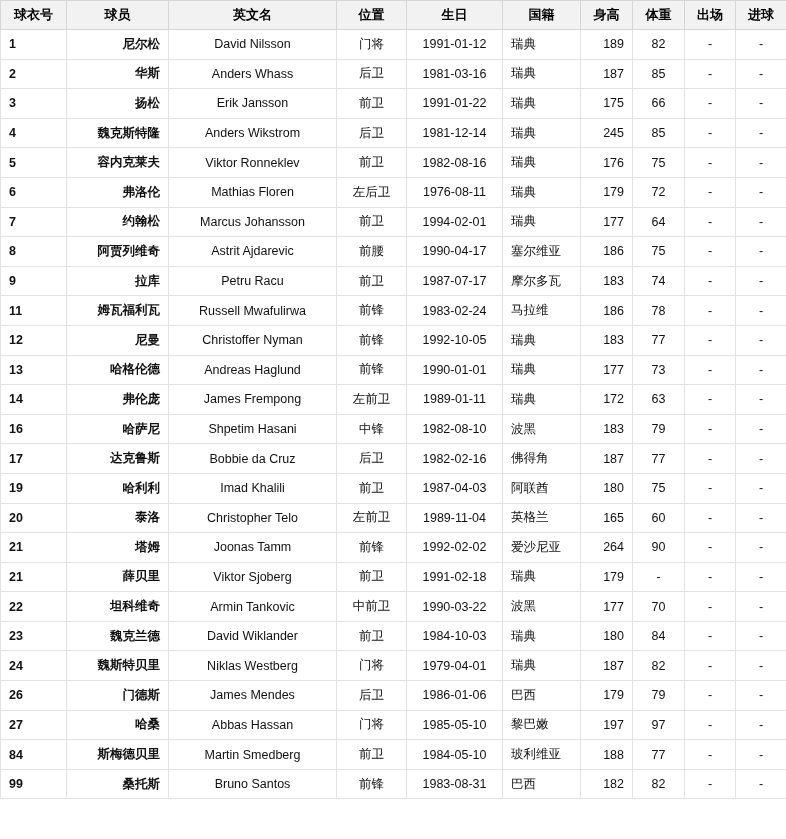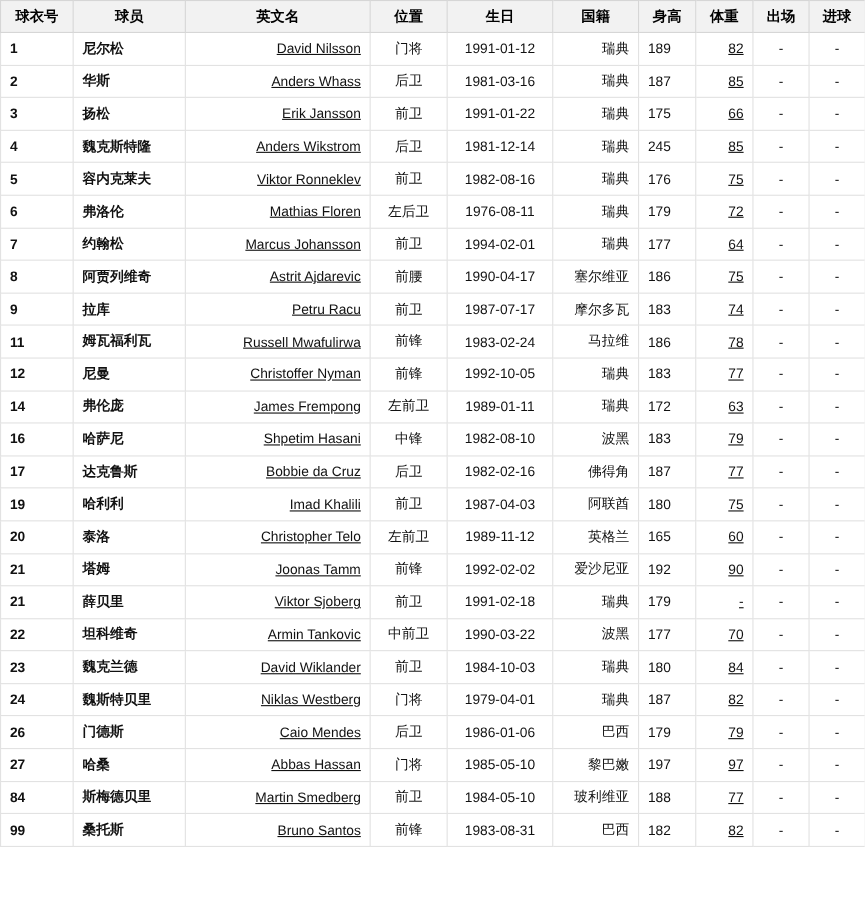--- a/index.html
+++ b/index.html
@@ -34,27 +34,27 @@
     font-size: 12.5px;
     padding: 0 8px;
     color: #111111;
     vertical-align: middle;
     white-space: nowrap;
     overflow: hidden;
     text-overflow: ellipsis;
   }
   
   td.c-num    { text-align: left;   font-weight: bold; padding-left: 10px; }
-  td.c-cn     { text-align: left;   font-weight: bold; padding-left: 12px; }
-  td.c-en     { text-align: right;   padding-left: 12px; text-decoration: underline; }
+  td.c-cn     { text-align: right;   font-weight: bold; padding-left: 12px; }
+  td.c-en     { text-align: center;   padding-left: 12px; }
   td.c-pos    { text-align: center; }
   td.c-dob    { text-align: center; }
-  td.c-nat    { text-align: right; }
-  td.c-h      { text-align: left; }
-  td.c-w      { text-align: right; text-decoration: underline; }
+  td.c-nat    { text-align: left; }
+  td.c-h      { text-align: right; }
+  td.c-w      { text-align: center; }
   td.c-app    { text-align: center; color: #333; }
   td.c-goal   { text-align: center; color: #333; }
 
   
   col.w-num  { width: 66px; }
   col.w-cn   { width: 102px; }
   col.w-en   { width: 168px; }
   col.w-pos  { width: 70px; }
   col.w-dob  { width: 96px; }
   col.w-nat  { width: 78px; }
@@ -220,20 +220,32 @@
         <td class="c-en">Christoffer Nyman</td>
         <td class="c-pos">前锋</td>
         <td class="c-dob">1992-10-05</td>
         <td class="c-nat">瑞典</td>
         <td class="c-h">183</td>
         <td class="c-w">77</td>
         <td class="c-app">-</td>
         <td class="c-goal">-</td>
       </tr>
       <tr>
+        <td class="c-num">13</td>
+        <td class="c-cn">哈格伦德</td>
+        <td class="c-en">Andreas Haglund</td>
+        <td class="c-pos">前锋</td>
+        <td class="c-dob">1990-01-01</td>
+        <td class="c-nat">瑞典</td>
+        <td class="c-h">177</td>
+        <td class="c-w">73</td>
+        <td class="c-app">-</td>
+        <td class="c-goal">-</td>
+      </tr>
+      <tr>
         <td class="c-num">14</td>
         <td class="c-cn">弗伦庞</td>
         <td class="c-en">James Frempong</td>
         <td class="c-pos">左前卫</td>
         <td class="c-dob">1989-01-11</td>
         <td class="c-nat">瑞典</td>
         <td class="c-h">172</td>
         <td class="c-w">63</td>
         <td class="c-app">-</td>
         <td class="c-goal">-</td>
@@ -272,35 +284,35 @@
         <td class="c-h">180</td>
         <td class="c-w">75</td>
         <td class="c-app">-</td>
         <td class="c-goal">-</td>
       </tr>
       <tr>
         <td class="c-num">20</td>
         <td class="c-cn">泰洛</td>
         <td class="c-en">Christopher Telo</td>
         <td class="c-pos">左前卫</td>
-        <td class="c-dob">1989-11-12</td>
+        <td class="c-dob">1989-11-04</td>
         <td class="c-nat">英格兰</td>
         <td class="c-h">165</td>
         <td class="c-w">60</td>
         <td class="c-app">-</td>
         <td class="c-goal">-</td>
       </tr>
       <tr>
         <td class="c-num">21</td>
         <td class="c-cn">塔姆</td>
         <td class="c-en">Joonas Tamm</td>
         <td class="c-pos">前锋</td>
         <td class="c-dob">1992-02-02</td>
         <td class="c-nat">爱沙尼亚</td>
-        <td class="c-h">192</td>
+        <td class="c-h">264</td>
         <td class="c-w">90</td>
         <td class="c-app">-</td>
         <td class="c-goal">-</td>
       </tr>
       <tr>
         <td class="c-num">21</td>
         <td class="c-cn">薛贝里</td>
         <td class="c-en">Viktor Sjoberg</td>
         <td class="c-pos">前卫</td>
         <td class="c-dob">1991-02-18</td>
@@ -342,21 +354,21 @@
         <td class="c-dob">1979-04-01</td>
         <td class="c-nat">瑞典</td>
         <td class="c-h">187</td>
         <td class="c-w">82</td>
         <td class="c-app">-</td>
         <td class="c-goal">-</td>
       </tr>
       <tr>
         <td class="c-num">26</td>
         <td class="c-cn">门德斯</td>
-        <td class="c-en">Caio Mendes</td>
+        <td class="c-en">James Mendes</td>
         <td class="c-pos">后卫</td>
         <td class="c-dob">1986-01-06</td>
         <td class="c-nat">巴西</td>
         <td class="c-h">179</td>
         <td class="c-w">79</td>
         <td class="c-app">-</td>
         <td class="c-goal">-</td>
       </tr>
       <tr>
         <td class="c-num">27</td>

